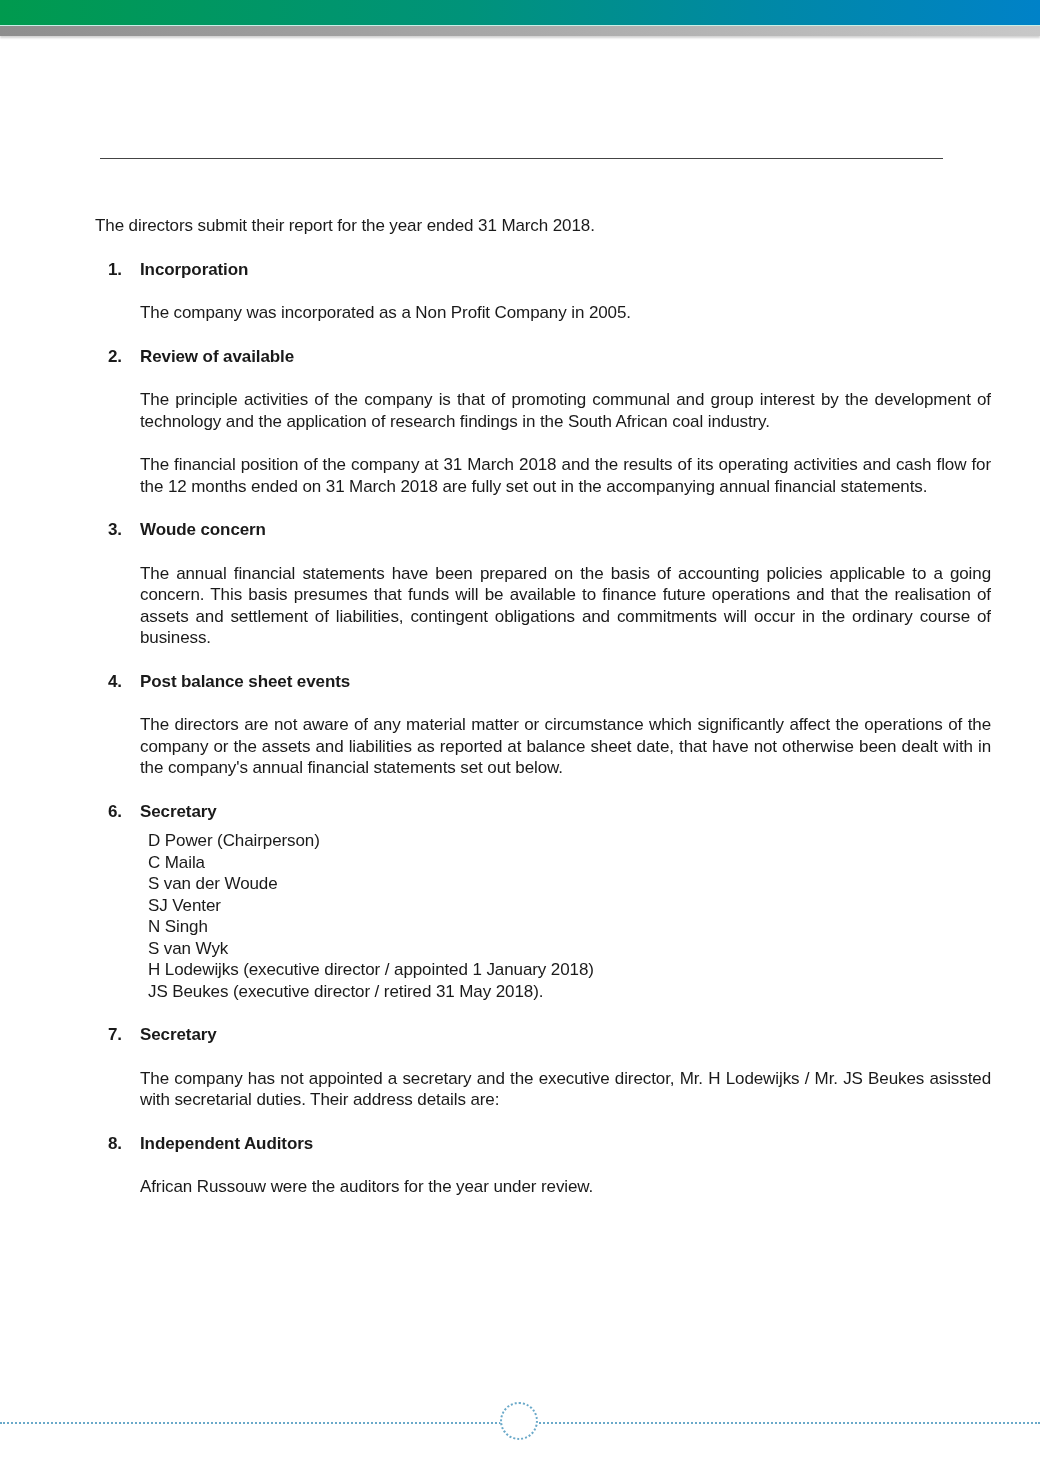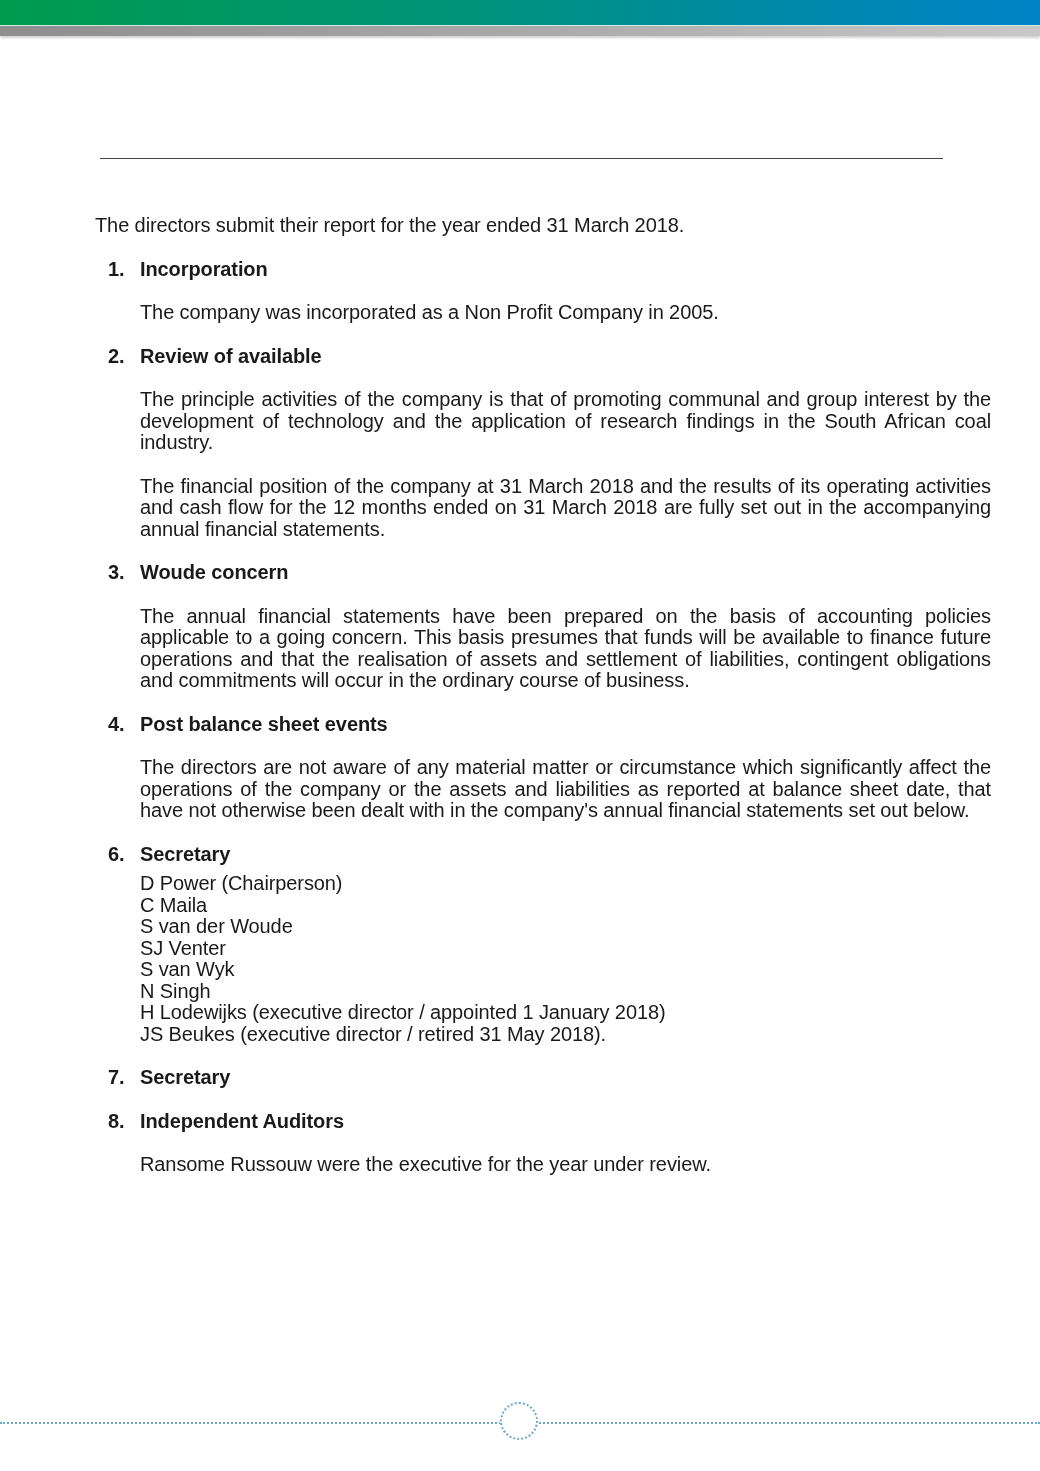--- a/index.html
+++ b/index.html
@@ -20,33 +20,33 @@
     position: absolute; left: 0; top: 26px; width: 1040px; height: 10px;
     background: linear-gradient(90deg, #8e8e8e 0%, #a9a9a9 50%, #c8c8c8 100%);
     box-shadow: 0 2px 2px rgba(0,0,0,0.18);
   }
   .top-rule {
     position: absolute; left: 100px; top: 158px; width: 843px; height: 0;
     border-top: 1.3px solid #444;
   }
   .content {
     position: absolute; left: 95px; top: 215px; width: 896px;
-    font-size: 20px; line-height: 21.5px; letter-spacing: -0.1px;
+    font-size: 17px; line-height: 21.5px; letter-spacing: -0.1px;
   }
   .intro { margin: 0 0 22px 0; }
   .section { margin: 0; }
   .sec-head {
     display: flex; font-weight: bold; margin: 0 0 22px 0;
   }
   .sec-num { width: 45px; text-align: right; padding-right: 0; box-sizing: border-box; }
   .sec-num span { display: inline-block; width: 32px; text-align: left; }
   .sec-title { }
   .sec-body { margin-left: 45px; text-align: justify; }
   .sec-body p { margin: 0 0 22px 0; }
-  .dir-list { margin: -14px 0 22px 0; padding: 0; list-style: none; }
+  .dir-list { margin: -14px 0 22px 8px; padding: 0; list-style: none; }
   .dir-list li { margin: 0; line-height: 21.5px; }
   .footer-line {
     position: absolute; left: 0; top: 1422px; width: 1040px; height: 0;
     border-top: 2px dotted #6aa9c9;
   }
   .footer-circle {
     position: absolute; left: 500px; top: 1402px; width: 38px; height: 38px;
     border-radius: 50%; border: 2px dotted #6aa9c9; background: #fff;
     box-sizing: border-box;
   }
@@ -108,40 +108,43 @@
     <div class="sec-head">
       <div class="sec-num"><span>6.</span></div>
       <div class="sec-title">Secretary</div>
     </div>
     <div class="sec-body">
       <ul class="dir-list">
         <li>D Power (Chairperson)</li>
         <li>C Maila</li>
         <li>S van der Woude</li>
         <li>SJ Venter</li>
+        <li>N Singh</li>
         <li>S van Wyk</li>
-        <li>N Singh</li>
         <li>H Lodewijks (executive director / appointed 1 January 2018)</li>
         <li>JS Beukes (executive director / retired 31 May 2018).</li>
       </ul>
     </div>
   </div>
 
   <div class="section">
     <div class="sec-head">
       <div class="sec-num"><span>7.</span></div>
       <div class="sec-title">Secretary</div>
     </div>
+    <div class="sec-body">
+      <p>The company has not appointed a secretary and the executive director, Mr. H Lodewijks / Mr. JS Beukes asissted with secretarial duties. Their address details are:</p>
+    </div>
   </div>
 
   <div class="section">
     <div class="sec-head">
       <div class="sec-num"><span>8.</span></div>
       <div class="sec-title">Independent Auditors</div>
     </div>
     <div class="sec-body">
-      <p>Ransome Russouw were the executive for the year under review.</p>
+      <p>African Russouw were the auditors for the year under review.</p>
     </div>
   </div>
 </div>
 
 <div class="footer-line"></div>
 <div class="footer-circle"></div>
 
 </body></html>

